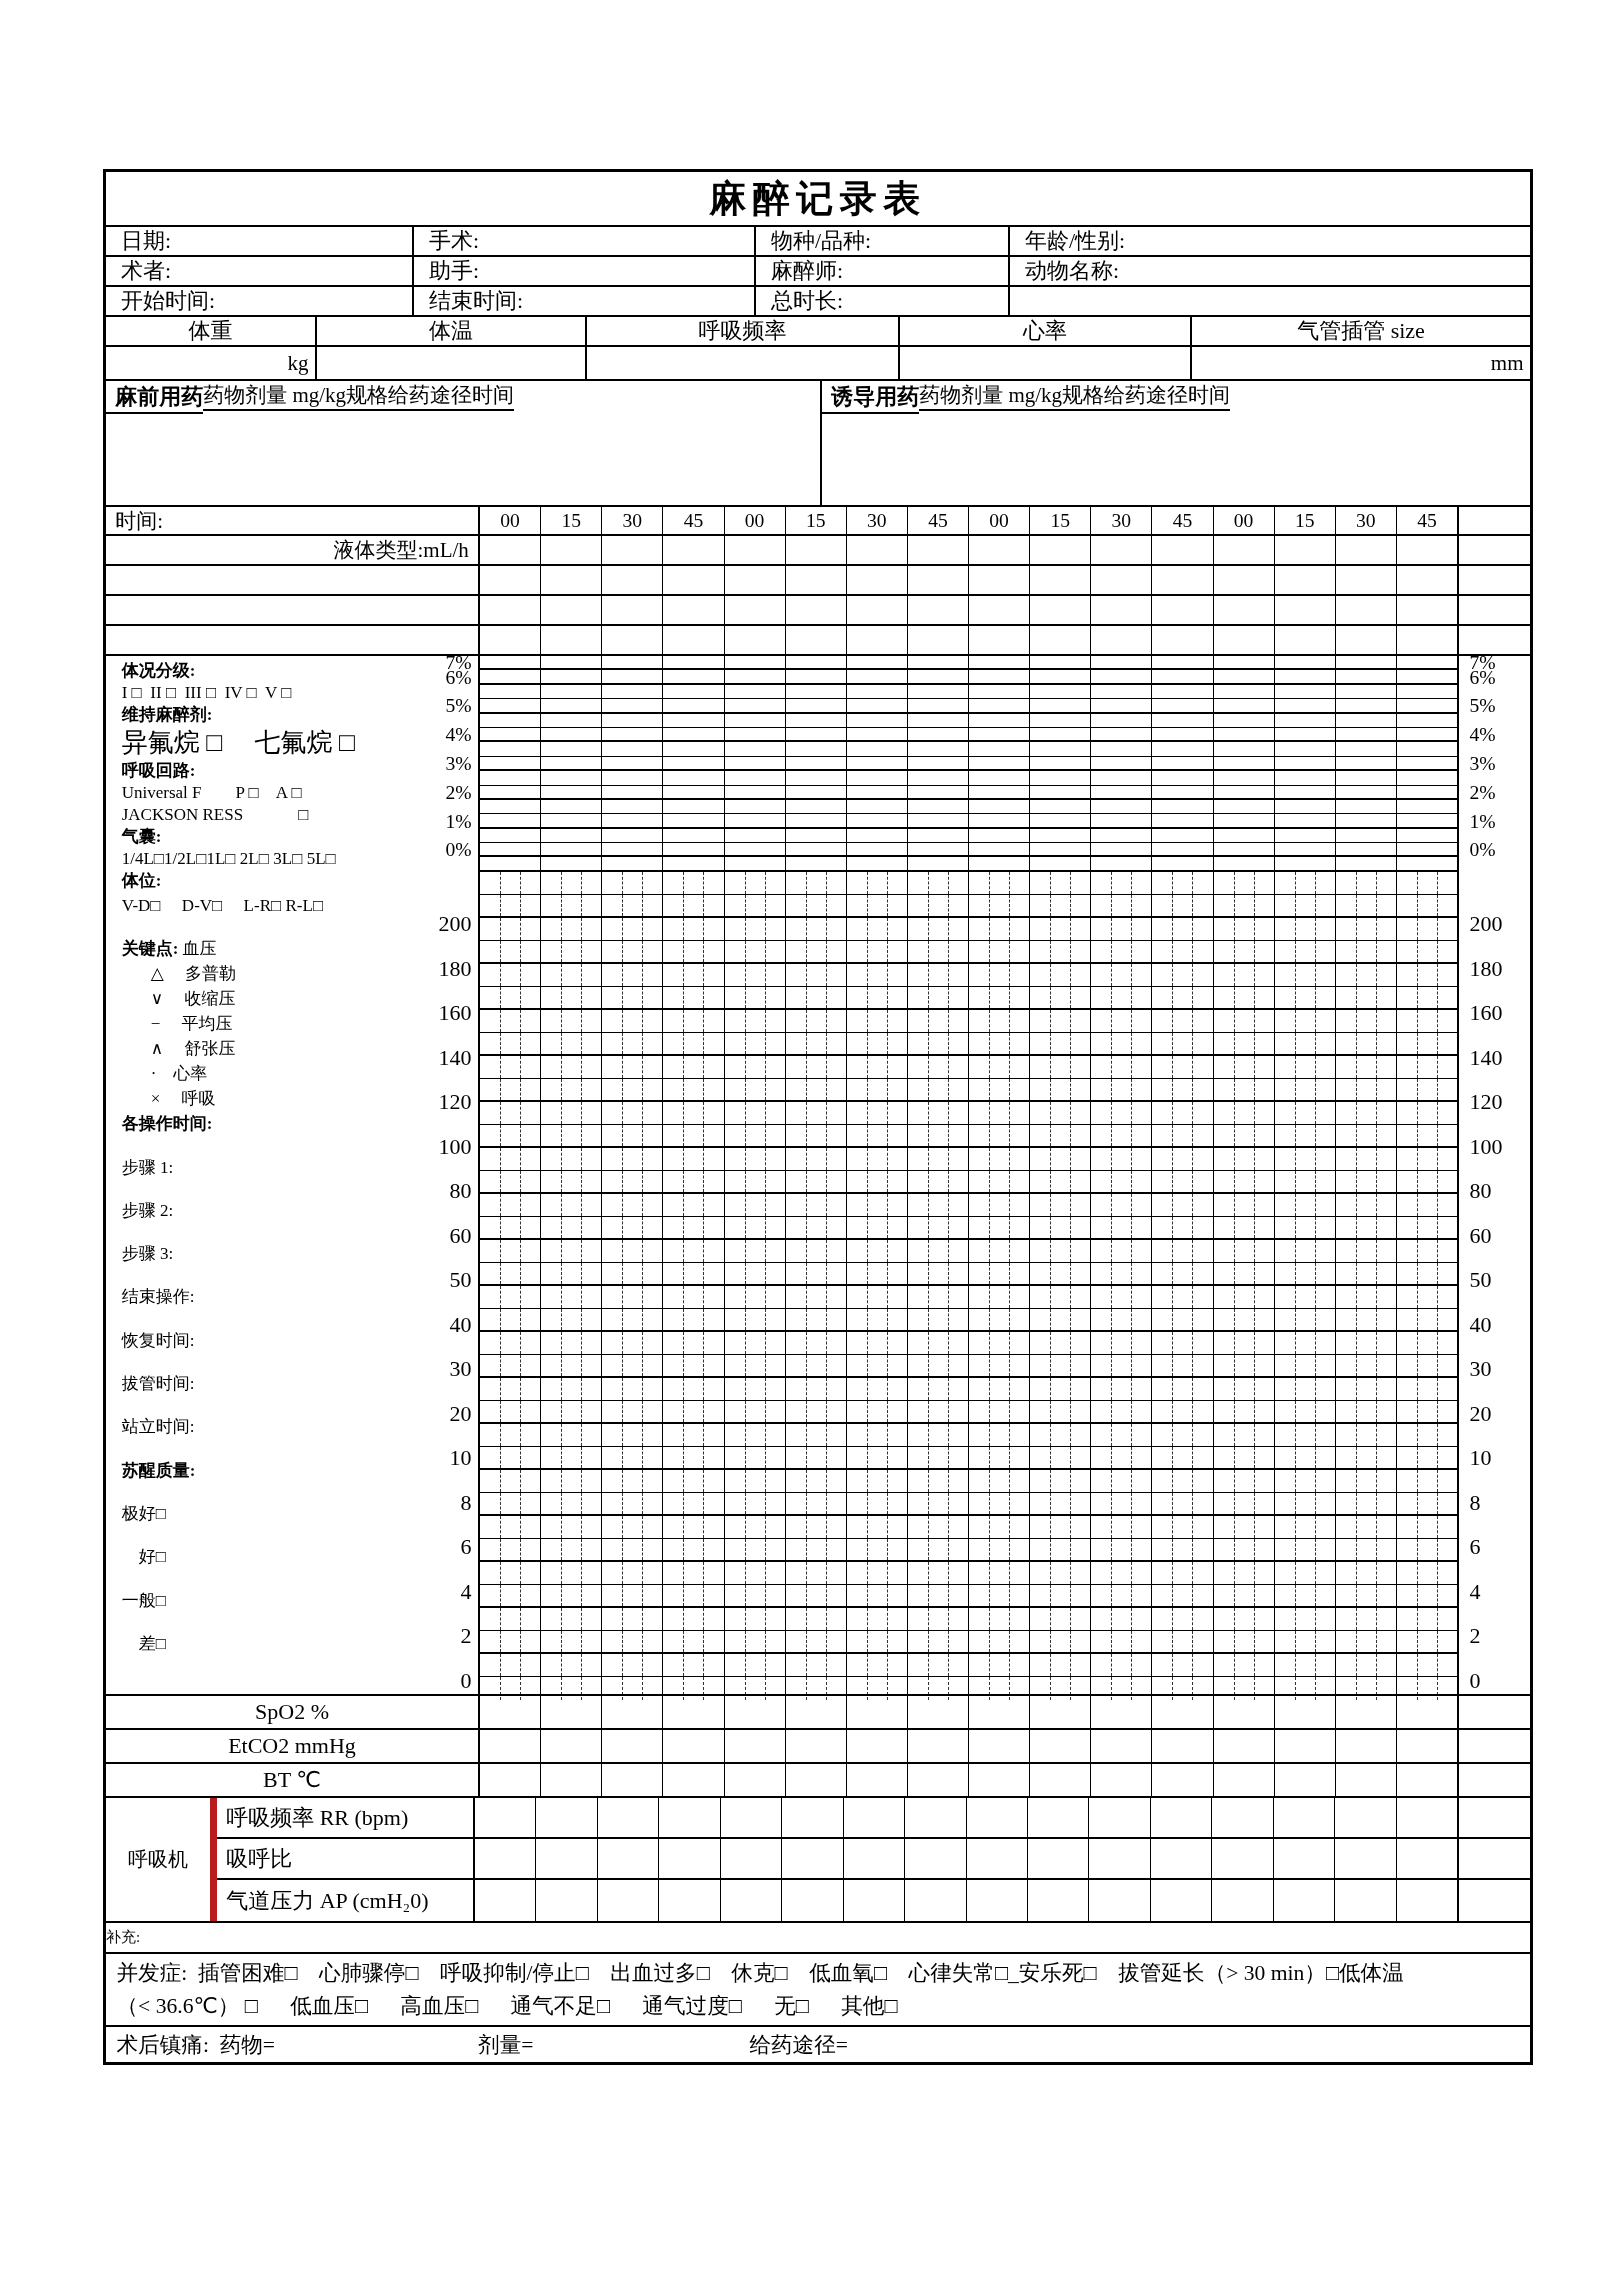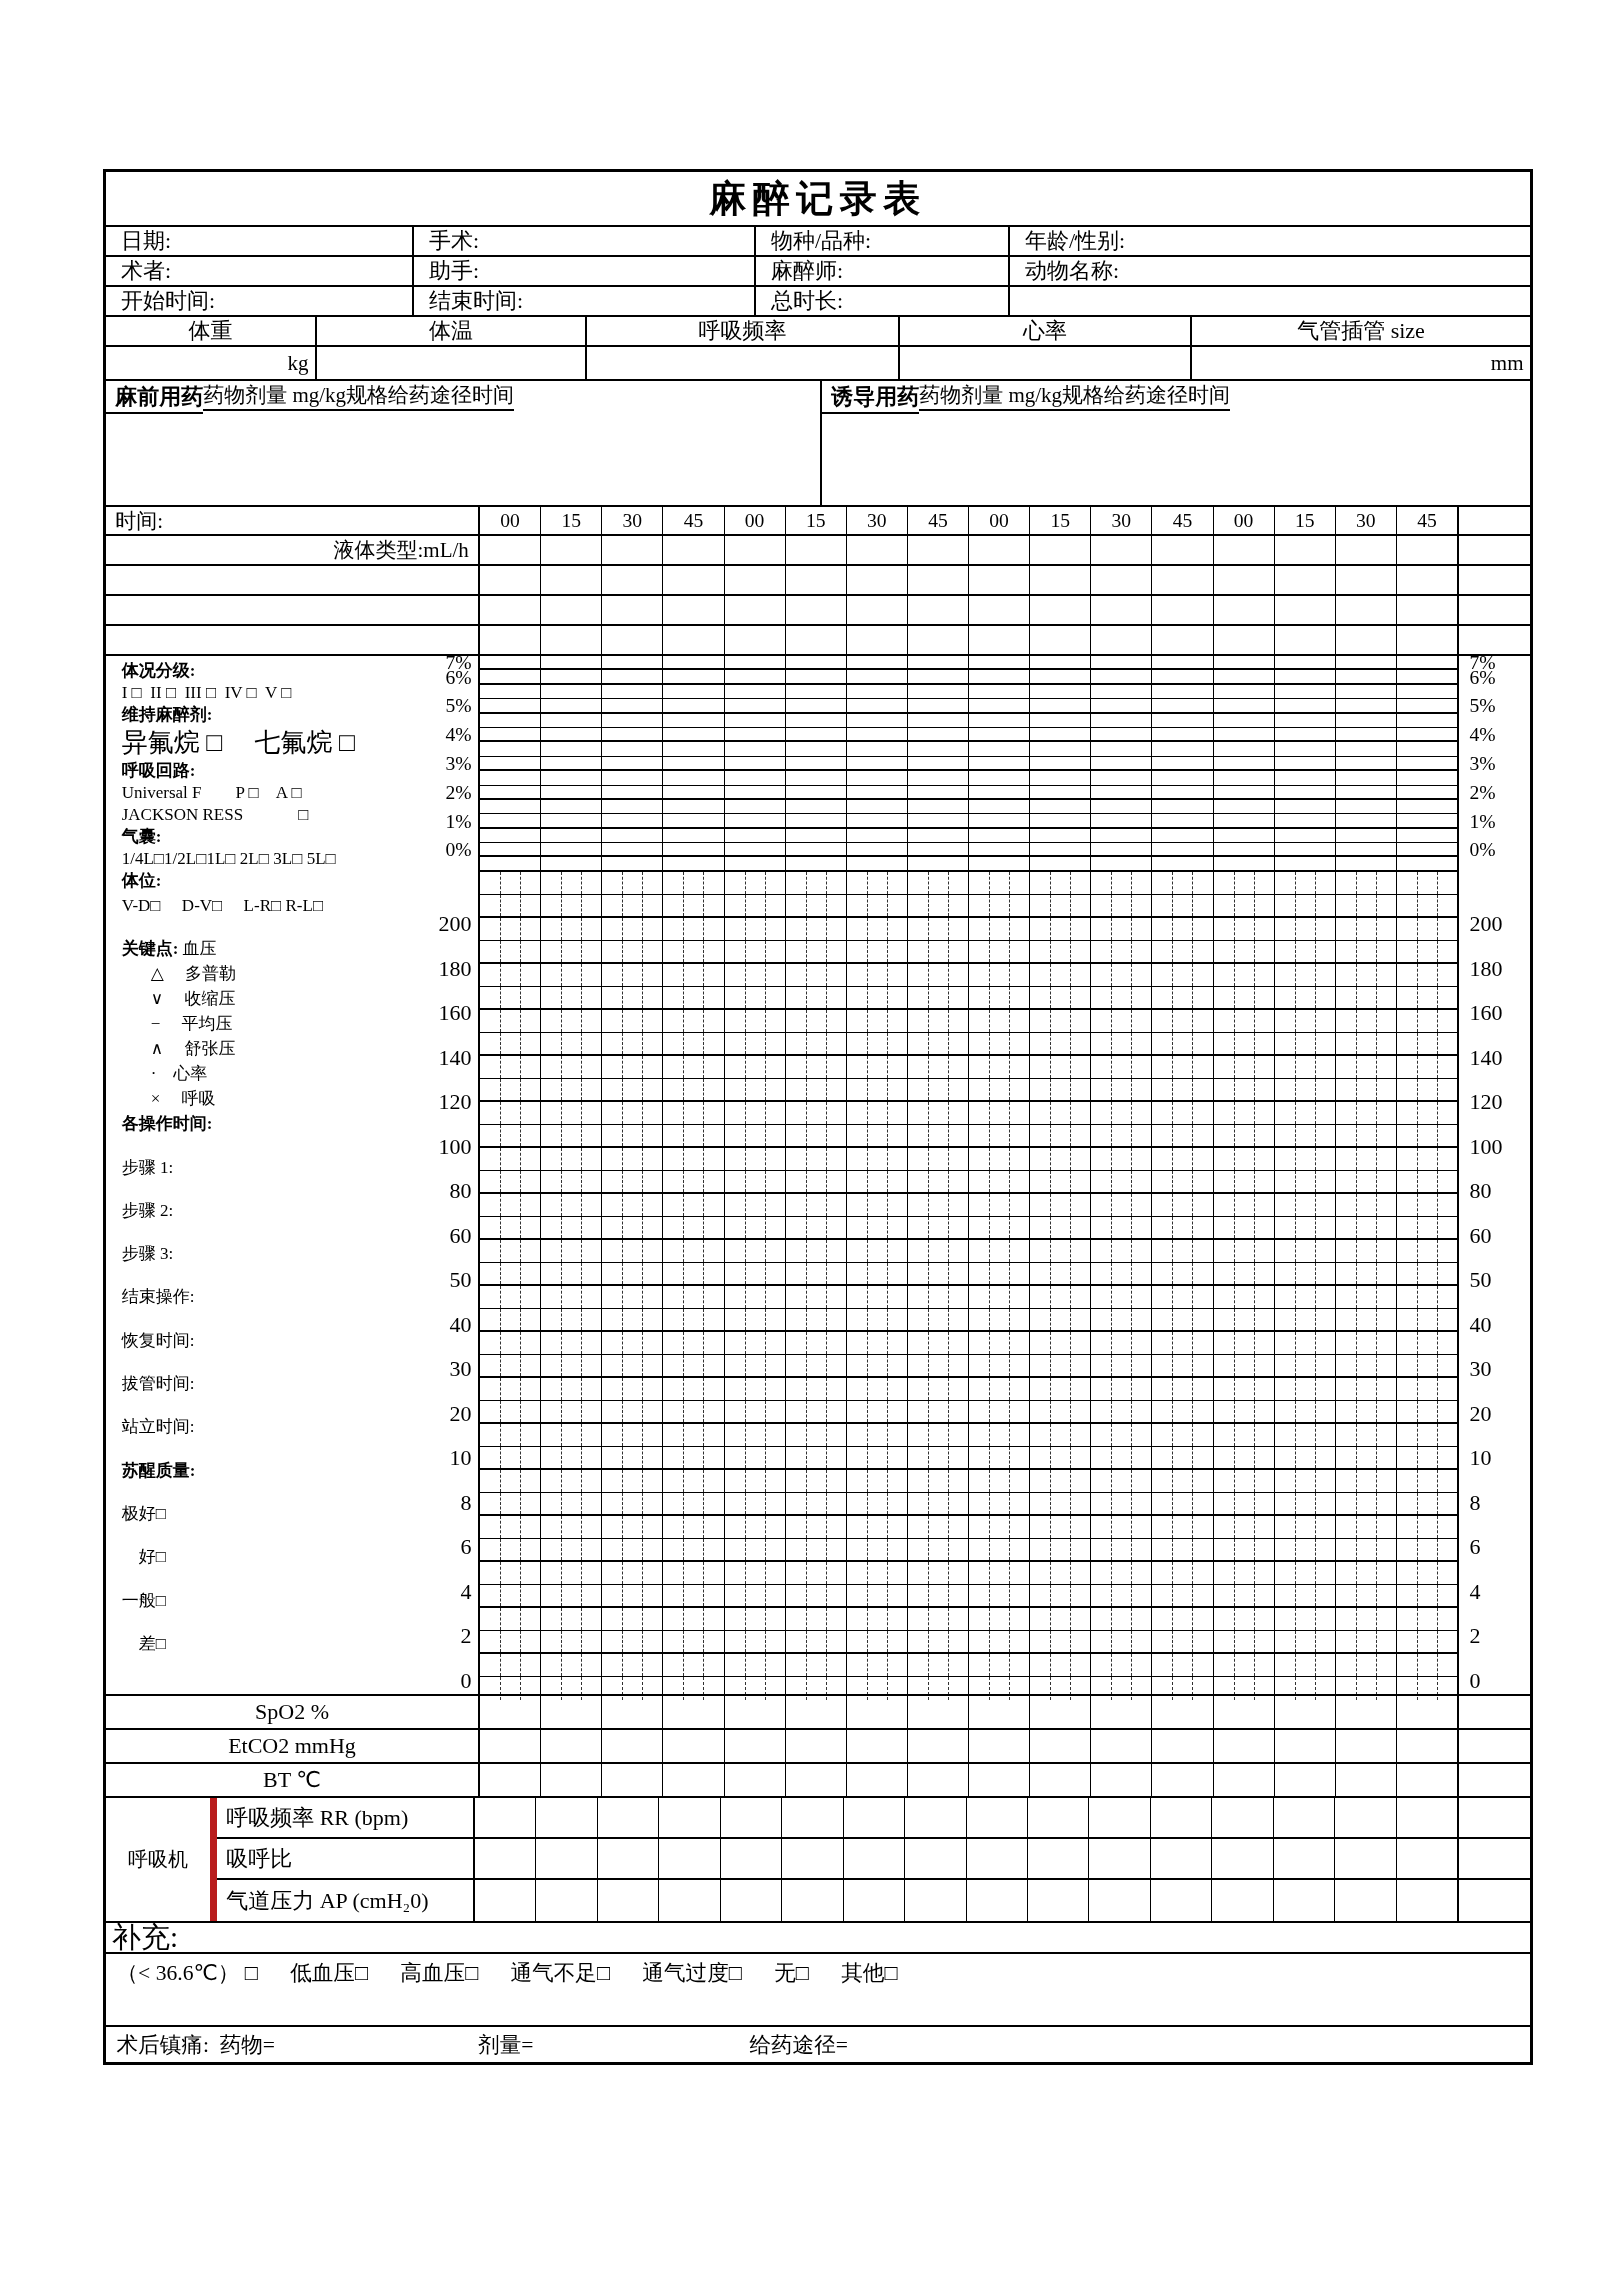--- a/index.html
+++ b/index.html
@@ -88,21 +88,21 @@
   
   .brow{height:34px;border-bottom:2.6px solid #000}
   .brow .lab{justify-content:center;font-size:22px}
   .vent{display:flex;border-bottom:2.6px solid #000}
   .vent-left{width:111px;border-right:7px solid #b91c1c;display:flex;align-items:center;justify-content:center;font-size:20px}
   .vent-right{flex:1;display:flex;flex-direction:column}
   .vrow2{display:flex;height:41px;border-bottom:2px solid #000}
   .vrow2:last-child{border-bottom:0}
   .sublab{width:258px;border-right:2px solid #000;display:flex;align-items:center;padding-left:9.2px;font-size:22px;white-space:pre-wrap}
 
-  .supp{height:31px;display:flex;align-items:center;padding-left:6px;font-size:29px;border-bottom:2.6px solid #000}
+  .supp{height:31px;display:flex;align-items:center;padding-left:0;font-size:15px;border-bottom:2.6px solid #000}
   .comp{height:73px;border-bottom:2.6px solid #000;padding:2.6px 10.5px;font-size:21.6px;line-height:33px}
   .comp div{white-space:pre-wrap}
   .analg{height:35px;display:flex;align-items:center;padding-left:10.5px;font-size:21.6px;white-space:pre-wrap}
   .analg .dose{margin-left:203px}
   .analg .route{margin-left:216px}
 </style>
 </head>
 <body>
 
 <div class="form">
@@ -1467,20 +1467,21 @@
           <div class="endc"></div>
         </div>
       </div>
   </div>
 
   <div class="supp">
     <span>补充:</span>
   </div>
 
   <div class="comp">
+    <div>并发症:  插管困难□    心肺骤停□    呼吸抑制/停止□    出血过多□    休克□    低血氧□    心律失常□_安乐死□    拔管延长（&gt; 30 min）□低体温</div>
     <div>（&lt; 36.6℃） □      低血压□      高血压□      通气不足□      通气过度□      无□      其他□</div>
   </div>
 
   <div class="analg">
     <span>术后镇痛:  </span>
     <span>药物=</span>
     <span class="dose">剂量=</span>
     <span class="route">给药途径=</span>
   </div>
 

